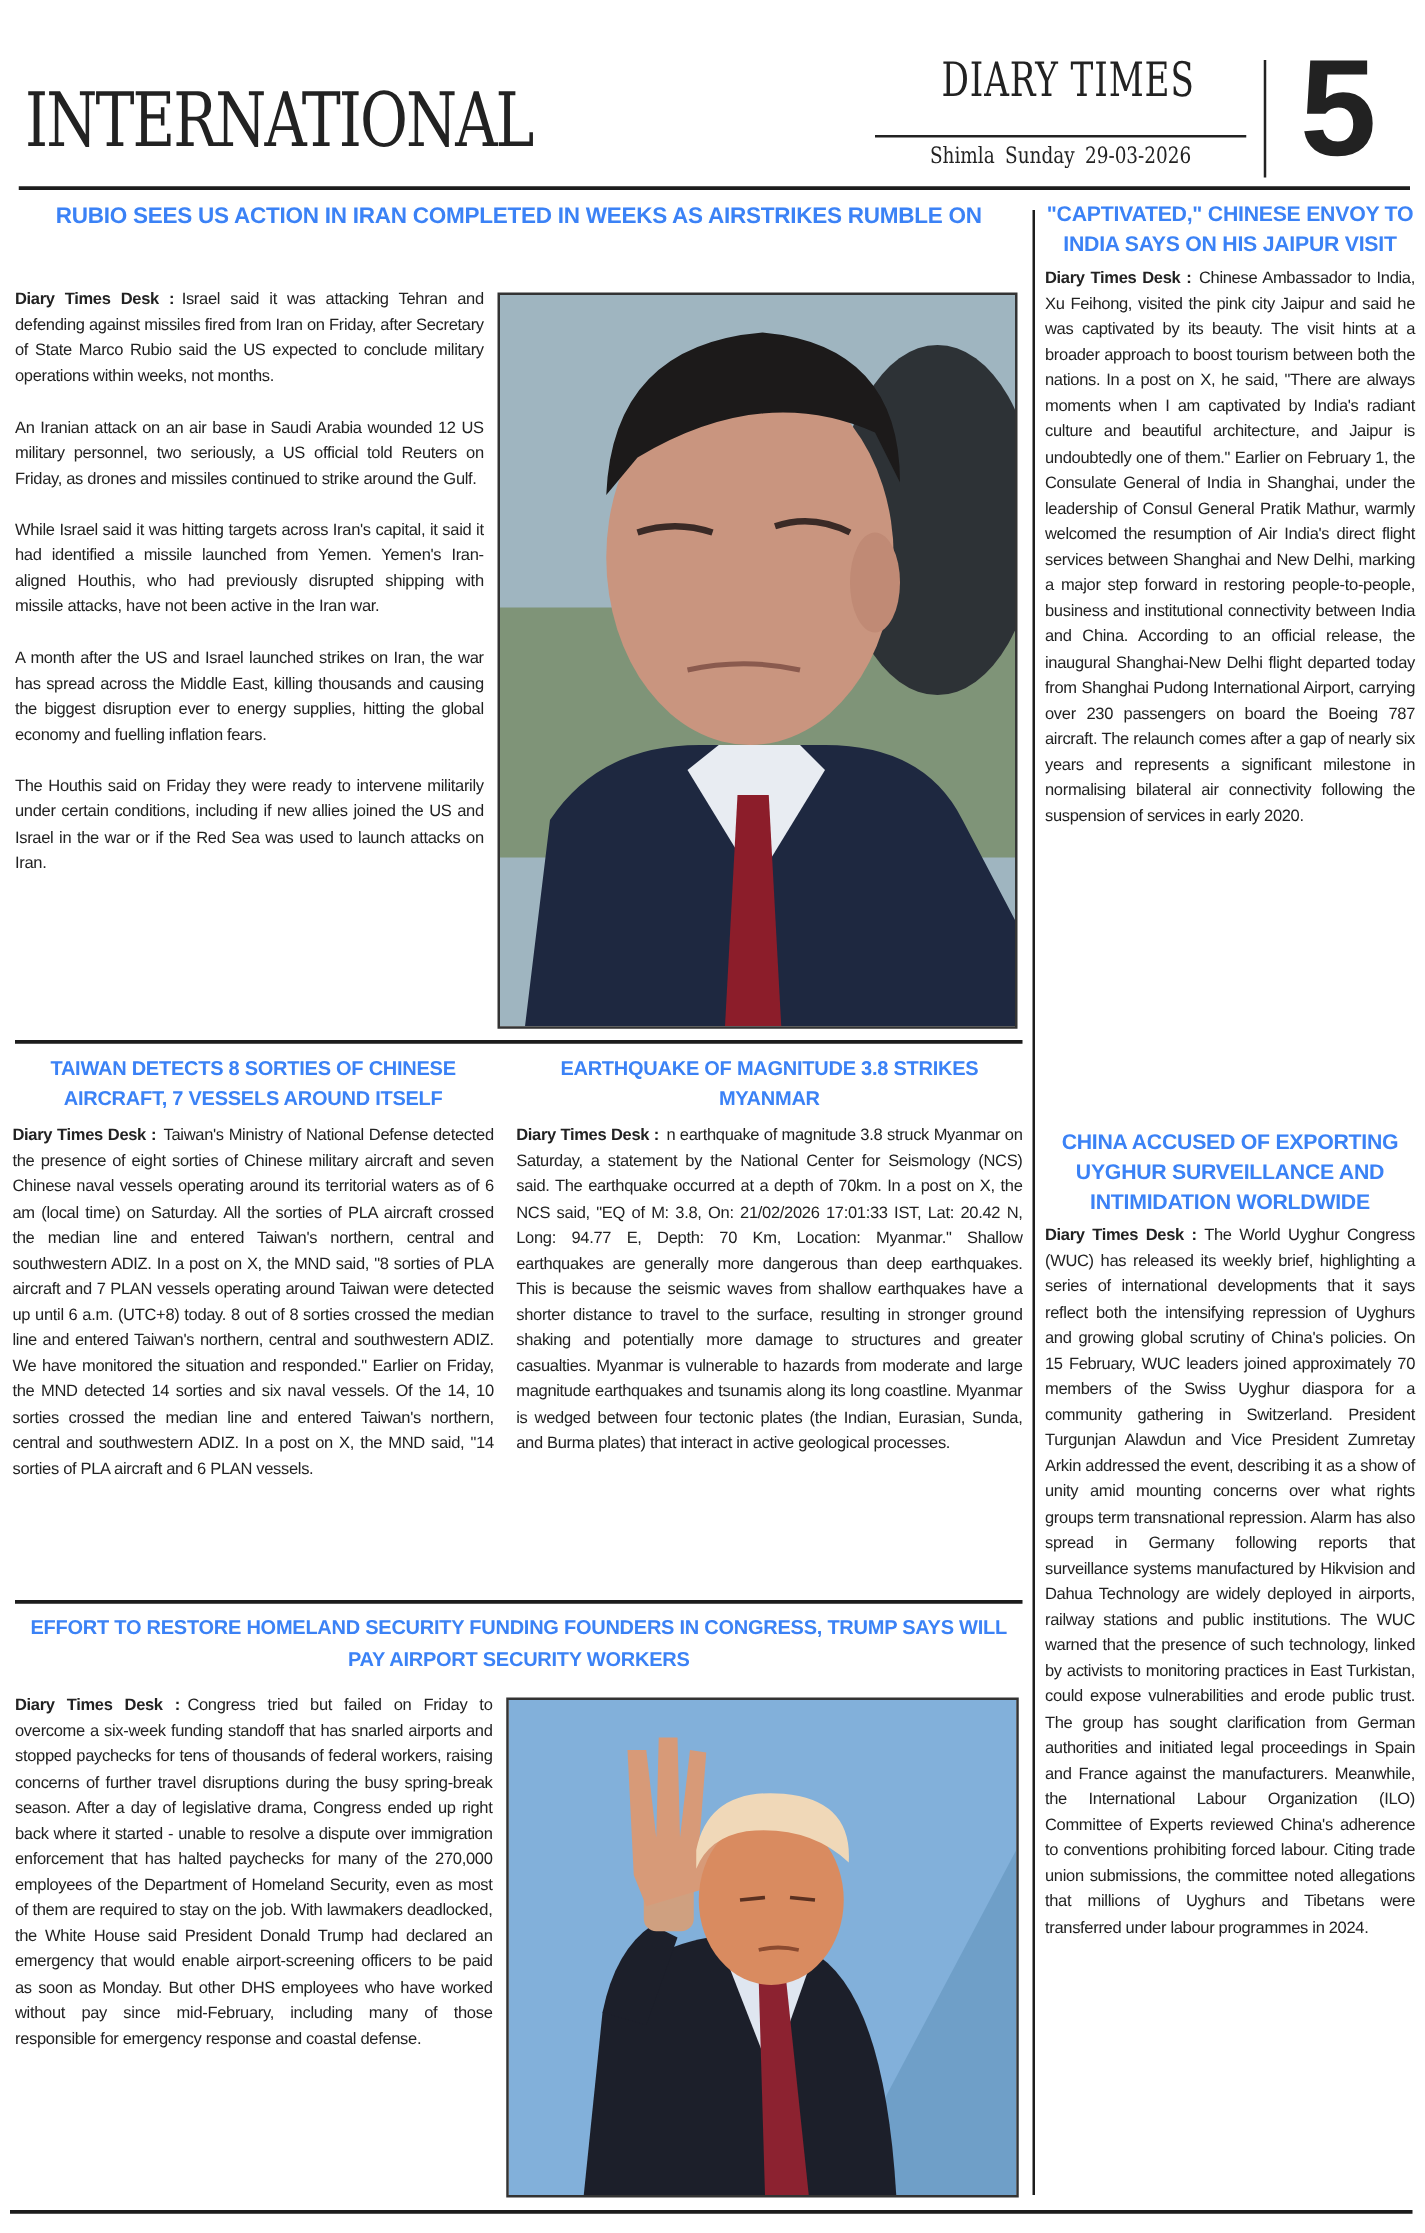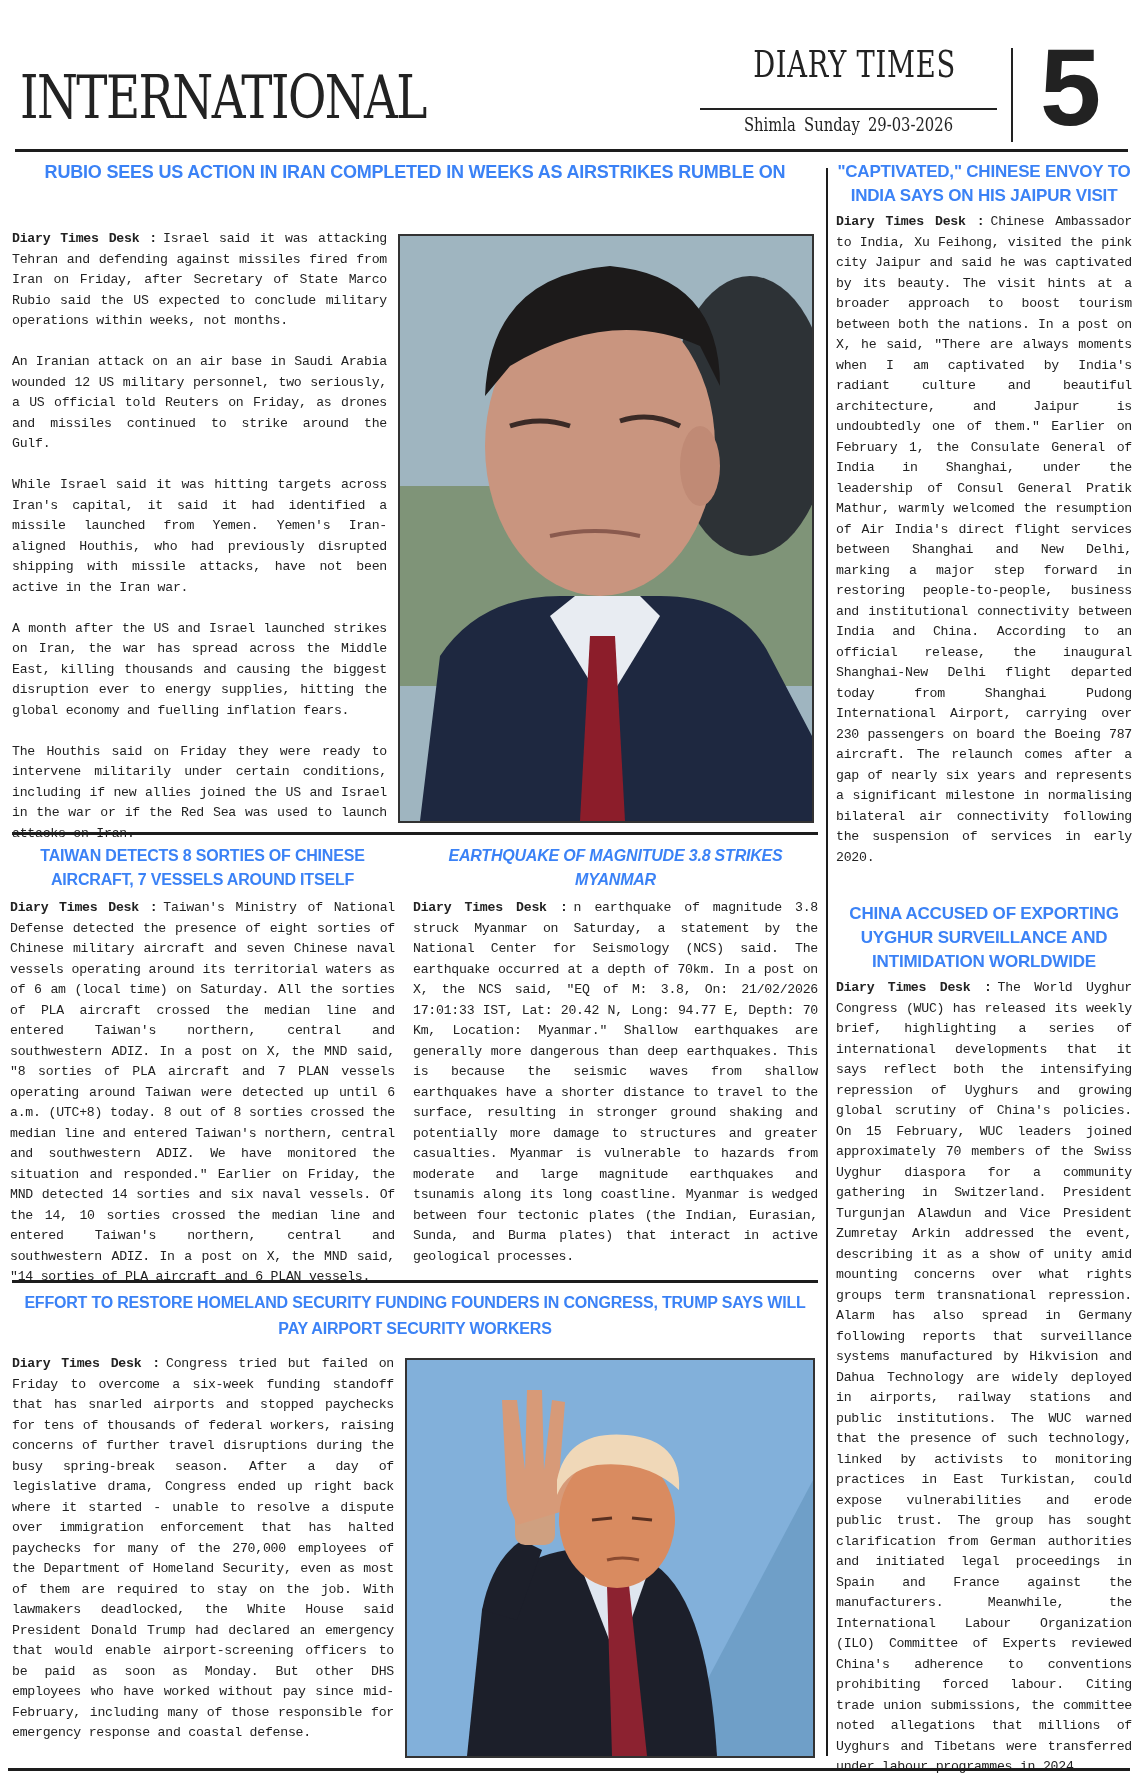--- a/index.html
+++ b/index.html
@@ -9,21 +9,21 @@
   .masthead-section { position: absolute; left: 20px; top: 62px; font-family: "DejaVu Serif", serif; font-size: 60px; letter-spacing: -2px; transform: scaleX(0.78); transform-origin: left top; color: #222; font-weight: normal; white-space: nowrap; }
   .paper-name { position: absolute; left: 712px; top: 42px; width: 285px; text-align: center; font-family: "DejaVu Serif", serif; font-size: 38px; transform: scaleX(0.72); transform-origin: center top; color: #222; white-space: nowrap; letter-spacing: 1px; }
   .paper-rule { position: absolute; left: 700px; top: 108px; width: 297px; height: 2px; background: #222; }
   .dateline { position: absolute; left: 700px; top: 114px; width: 297px; display: flex; justify-content: center; gap: 10px; font-family: "DejaVu Serif", serif; font-size: 18px; color: #222; transform: scaleX(0.82); transform-origin: center top; white-space: nowrap; }
   .header-divider { position: absolute; left: 1011px; top: 48px; width: 2px; height: 94px; background: #222; }
   .page-number { position: absolute; left: 1040px; top: 32px; font-family: "Liberation Sans", sans-serif; font-weight: bold; font-size: 110px; line-height: 1; color: #222; }
   .rule { position: absolute; background: #1d1d1d; }
 
   .col { position: absolute; }
   .headline { font-family: "Liberation Sans", sans-serif; font-weight: bold; text-align: center; text-transform: uppercase; color: #3b82f6; letter-spacing: -0.2px; }
-  .body { font-family: Liberation Mono, monospace; font-size: 13.2px; line-height: 20.5px; text-align: justify; color: #222; letter-spacing: -0.25px; }
+  .body { font-family: Liberation Sans, sans-serif; font-size: 13.2px; line-height: 20.5px; text-align: justify; color: #222; letter-spacing: -0.25px; }
   .body p + p { margin-top: 20.5px; }
   .byline { font-weight: bold; margin-right: 6px; }
 
   .photo { position: absolute; border: 2px solid #333; overflow: hidden; }
   .rubio-photo { left: 398px; top: 234px; width: 416px; height: 589px; background: linear-gradient(90deg, #a8bcc8 0%, #8fa3a0 30%, #6a7f70 60%, #3d4a48 100%); }
   .trump-photo { left: 405px; top: 1358px; width: 410px; height: 400px; background: linear-gradient(180deg, #8fb6dc 0%, #7aaad6 100%); }
 </style>
 </head>
 <body>
 
@@ -84,21 +84,21 @@
 </div>
 
 <div class="col" style="left:10px; top:844px; width:385px;">
   <h2 class="headline" style="font-size:16px; line-height:24px; padding:0 18px;">TAIWAN DETECTS 8 SORTIES OF CHINESE AIRCRAFT, 7 VESSELS AROUND ITSELF</h2>
   <div class="body" style="margin-top:6px;">
     <span class="byline">Diary Times Desk :</span><span>Taiwan's Ministry of National Defense detected the presence of eight sorties of Chinese military aircraft and seven Chinese naval vessels operating around its territorial waters as of 6 am (local time) on Saturday. All the sorties of PLA aircraft crossed the median line and entered Taiwan's northern, central and southwestern ADIZ. In a post on X, the MND said, "8 sorties of PLA aircraft and 7 PLAN vessels operating around Taiwan were detected up until 6 a.m. (UTC+8) today. 8 out of 8 sorties crossed the median line and entered Taiwan's northern, central and southwestern ADIZ. We have monitored the situation and responded." Earlier on Friday, the MND detected 14 sorties and six naval vessels. Of the 14, 10 sorties crossed the median line and entered Taiwan's northern, central and southwestern ADIZ. In a post on X, the MND said, "14 sorties of PLA aircraft and 6 PLAN vessels.</span>
   </div>
 </div>
 
 <div class="col" style="left:413px; top:844px; width:405px;">
-  <h2 class="headline" style="font-size:16px; line-height:24px; padding:0 16px;font-style:italic;">EARTHQUAKE OF MAGNITUDE 3.8 STRIKES MYANMAR</h2>
+  <h2 class="headline" style="font-size:16px; line-height:24px; padding:0 16px;">EARTHQUAKE OF MAGNITUDE 3.8 STRIKES MYANMAR</h2>
   <div class="body" style="margin-top:6px;">
     <span class="byline">Diary Times Desk :</span><span>n earthquake of magnitude 3.8 struck Myanmar on Saturday, a statement by the National Center for Seismology (NCS) said. The earthquake occurred at a depth of 70km. In a post on X, the NCS said, "EQ of M: 3.8, On: 21/02/2026 17:01:33 IST, Lat: 20.42 N, Long: 94.77 E, Depth: 70 Km, Location: Myanmar." Shallow earthquakes are generally more dangerous than deep earthquakes. This is because the seismic waves from shallow earthquakes have a shorter distance to travel to the surface, resulting in stronger ground shaking and potentially more damage to structures and greater casualties. Myanmar is vulnerable to hazards from moderate and large magnitude earthquakes and tsunamis along its long coastline. Myanmar is wedged between four tectonic plates (the Indian, Eurasian, Sunda, and Burma plates) that interact in active geological processes.</span>
   </div>
 </div>
 <div class="rule" style="left:12px; top:1280px; width:806px; height:3px;"></div>
 
 <div class="col" style="left:10px; top:1290px; width:810px;">
   <h1 class="headline" style="font-size:16px; line-height:26px;text-align:center;">EFFORT TO RESTORE HOMELAND SECURITY FUNDING FOUNDERS IN CONGRESS, TRUMP SAYS WILL PAY AIRPORT SECURITY WORKERS</h1>
 </div>
 <div class="col body" style="left:12px; top:1354px; width:382px;">

